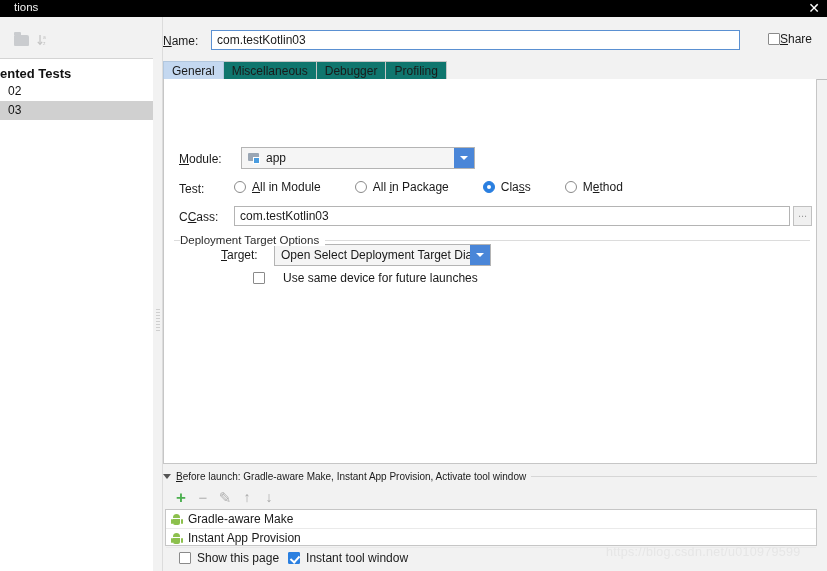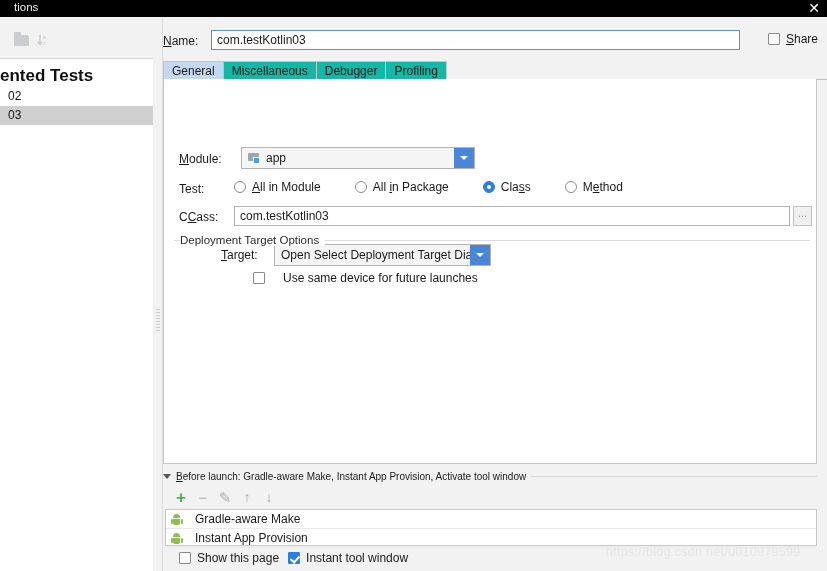--- a/index.html
+++ b/index.html
@@ -84,21 +84,21 @@
   .config-list {
     position: absolute;
     left: 0; top: 41px;
     width: 153px; height: 513px;
     background: #ffffff;
     border-top: 1px solid #d4d4d4;
   }
   .list-group {
     padding: 7px 0 1px 0;
     font-weight: bold;
-    font-size: 17px;
+    font-size: 13px;
     padding-left: 0px;
     color: #111;
     white-space: nowrap;
   }
   .list-item {
     height: 19px;
     line-height: 19px;
     font-size: 12px;
     color: #111;
     padding-left: 8px;
@@ -167,21 +167,20 @@
     padding: 0 5px;
     line-height: 18px;
     outline: none;
     font-family: "Liberation Sans", sans-serif;
   }
   .share-box {
     position: absolute;
     left: 605px; top: 2px;
     display: flex;
     align-items: center;
-    gap: 6px;
     cursor: pointer;
   }
 
   
   .cbox {
     width: 12px; height: 12px;
     border: 1px solid #8a8a8a;
     background: #ffffff;
     box-sizing: border-box;
     display: inline-block;
@@ -211,21 +210,21 @@
     display: flex;
     align-items: flex-end;
     border-bottom: 1px solid #bfbfbf;
   }
   .tab {
     height: 18px;
     line-height: 18px;
     padding: 0 8px;
     font-size: 12px;
     color: #1a1a1a;
-    background: #14b8a6;
+    background: #0f766e;
     border: 1px solid #c6c6c6;
     border-bottom: none;
     border-left: none;
     box-sizing: border-box;
     cursor: pointer;
     white-space: nowrap;
   }
   .tab:first-child { border-left: 1px solid #c6c6c6; }
   .tab.active {
     background: #c4d8f0;
@@ -466,21 +465,21 @@
     left: 2px; top: 492px;
     width: 652px; height: 37px;
     background: #ffffff;
     border: 1px solid #c6c6c6;
     box-sizing: border-box;
   }
   .bl-item {
     height: 18px;
     display: flex;
     align-items: center;
-    gap: 13px;
+    gap: 6px;
     padding-left: 5px;
     font-size: 12px;
     color: #1a1a1a;
     border-bottom: 1px solid #eaeaea;
     cursor: pointer;
     white-space: nowrap;
   }
   .droid {
     width: 11px; height: 11px;
     position: relative;

